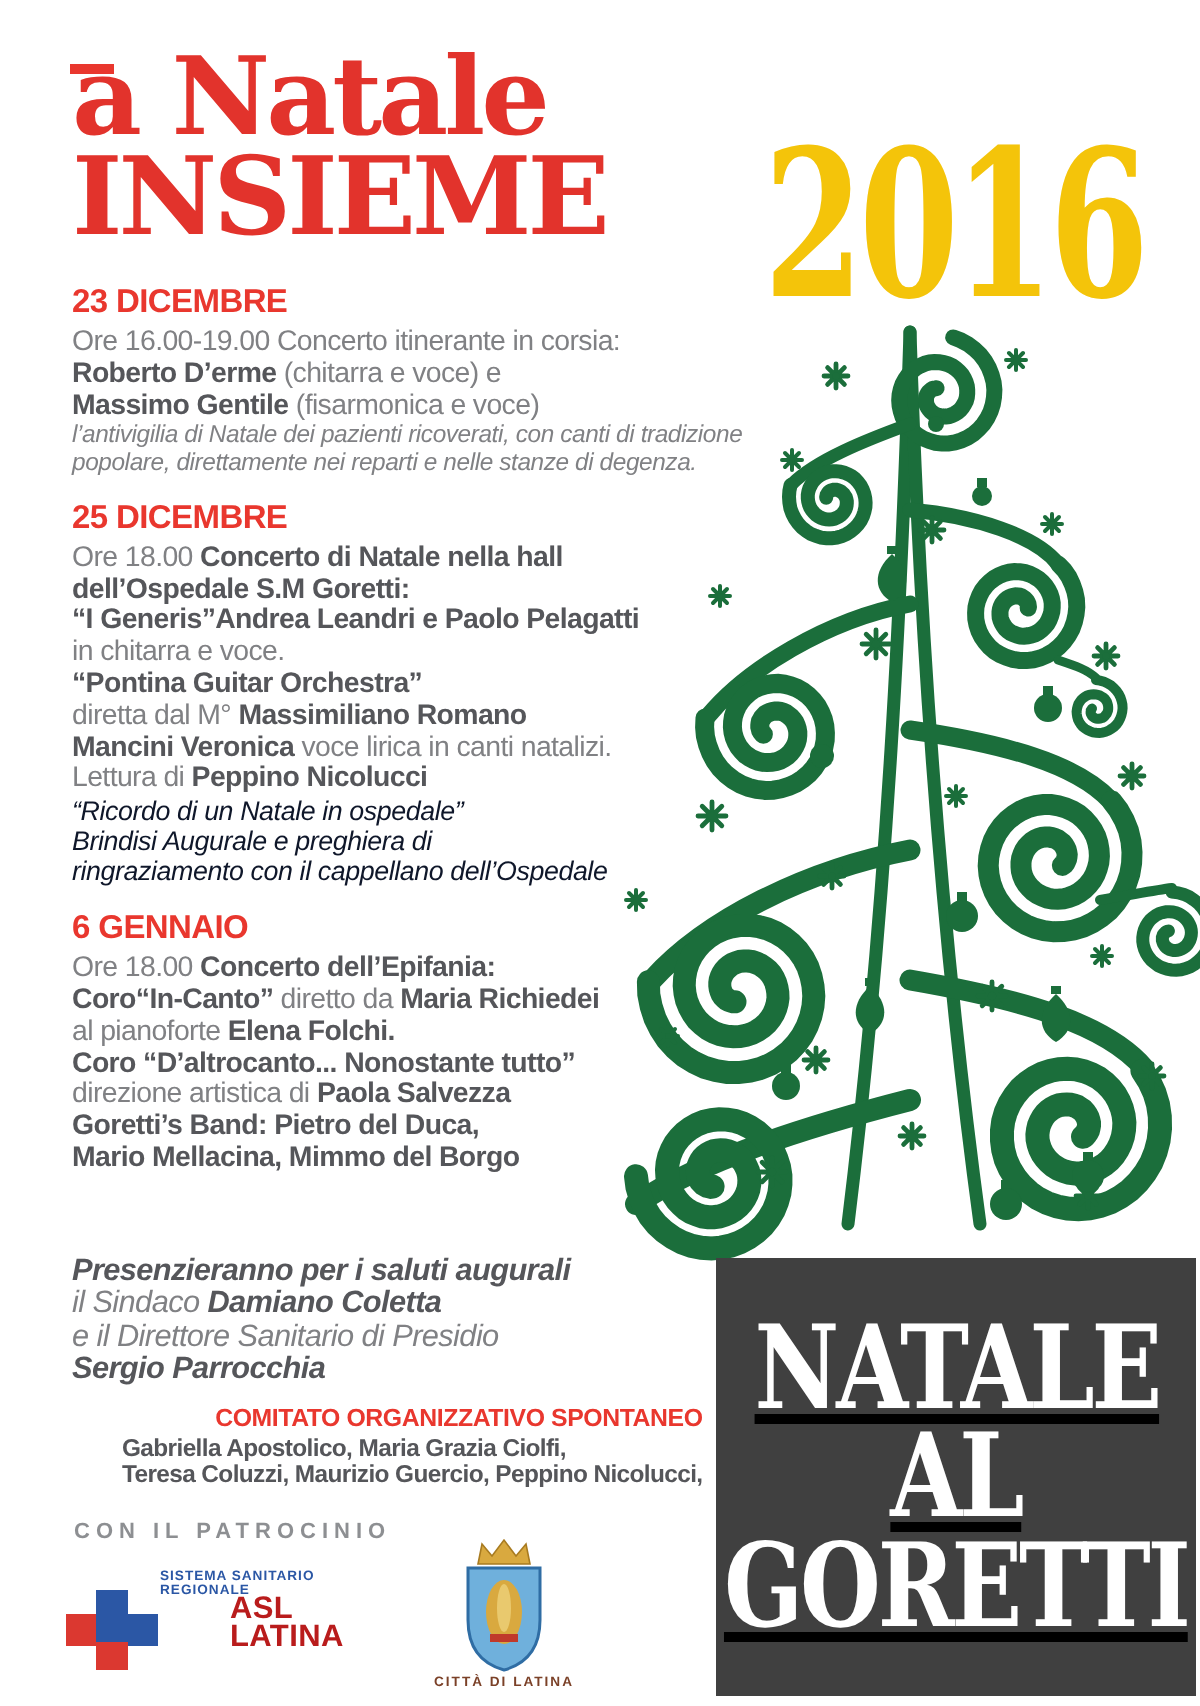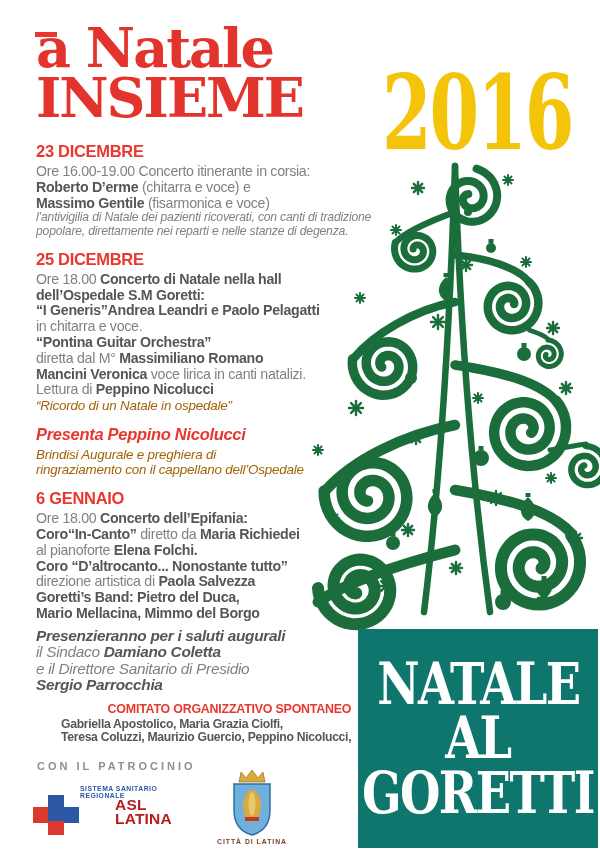--- a/index.html
+++ b/index.html
@@ -24,37 +24,37 @@
   .tree { position:absolute; left:298px; top:150px; width:302px; height:482px; z-index:1; }
 
   
   .col { position:absolute; left:36px; top:142px; width:346px; z-index:3; }
   .h   { color:#E9372E; font-weight:bold; font-size:16.5px; letter-spacing:-0.3px; margin:12px 0 3px; }
   .sec:first-child .h { margin-top:0; }
   .hi  { color:#E9372E; font-weight:bold; font-style:italic; font-size:16.5px; letter-spacing:-0.3px; margin:12px 0 3px; }
   .ln  { font-size:14.2px; line-height:15.8px; color:#808184; letter-spacing:-0.3px; white-space:nowrap; }
   .b   { color:#55565A; font-weight:bold; }
   .it  { font-size:12.2px; line-height:13.2px; color:#808184; font-style:italic; letter-spacing:-0.2px; }
-  .it2 { font-size:13.4px; line-height:15px; color:#a16207; font-style:italic; letter-spacing:-0.2px; }
+  .it2 { font-size:13.4px; line-height:15px; color:#0f172a; font-style:italic; letter-spacing:-0.2px; }
 
   .saluti { position:absolute; left:36px; top:628px; z-index:3; }
   .saluti .ln { font-size:15.4px; line-height:16.4px; font-style:italic; }
   .bi  { color:#55565A; font-weight:bold; font-style:italic; }
 
   .comitato { position:absolute; left:36px; top:702px; z-index:3; }
   .comitato .h { font-size:12.4px; margin:0 0 2px; letter-spacing:-0.2px;text-align:right; }
   .comitato .ln { font-size:12.2px; line-height:13.4px; font-weight:bold; color:#55565A;margin-left:25px; }
 
   .patrocinio { position:absolute; left:37px; top:760px; color:#8D8F92; font-size:11px;
                 font-weight:bold; letter-spacing:3px; z-index:3; }
 
   
-  .redbox { position:absolute; left:358px; top:629px; width:240px; height:219px; background:#0f766e;
+  .redbox { position:absolute; left:358px; top:629px; width:240px; height:219px; background:#404040;
             display:flex; flex-direction:column; justify-content:center; align-items:center;
-            z-index:2; }
+            z-index:2;text-decoration:underline; }
   .redbox .bl { font-family:"DejaVu Serif", serif; font-weight:bold; color:#ffffff;
                 font-size:58px; line-height:0.94; transform:scaleX(0.80); letter-spacing:-2px; }
 
   
   .asl { position:absolute; left:33px; top:783px; width:170px; height:62px; z-index:3; }
   .asl-cross { position:absolute; left:0; top:12px; }
   .asl-tagline { position:absolute; left:47px; top:2px; color:#2B57A5; font-size:6.8px;
                  letter-spacing:0.5px; font-weight:bold; }
   .asl-name { position:absolute; left:82px; top:15px; color:#b91c1c; font-weight:bold;
               font-size:15.5px; line-height:14px; letter-spacing:0.2px; }
@@ -184,21 +184,20 @@
       <div class="ln"><span class="b">“I Generis”Andrea Leandri e Paolo Pelagatti</span></div>
       <div class="ln"><span>in chitarra e voce.</span></div>
       <div class="ln"><span class="b">“Pontina Guitar Orchestra”</span></div>
       <div class="ln"><span>diretta dal M° </span><span class="b">Massimiliano Romano</span></div>
       <div class="ln"><span class="b">Mancini Veronica</span><span> voce lirica in canti natalizi.</span></div>
       <div class="ln"><span>Lettura di </span><span class="b">Peppino Nicolucci</span></div>
       <div class="it2">“Ricordo di un Natale in ospedale”</div>
     </div>
 
     <div class="sec">
-      <div class="hi">Presenta Peppino Nicolucci</div>
       <div class="it2">Brindisi Augurale e preghiera di</div>
       <div class="it2">ringraziamento con il cappellano dell’Ospedale</div>
     </div>
 
     <div class="sec">
       <div class="h">6 GENNAIO</div>
       <div class="ln"><span>Ore 18.00 </span><span class="b">Concerto dell’Epifania:</span></div>
       <div class="ln"><span class="b">Coro“In-Canto”</span><span> diretto da </span><span class="b">Maria Richiedei</span></div>
       <div class="ln"><span>al pianoforte </span><span class="b">Elena Folchi.</span></div>
       <div class="ln"><span class="b">Coro “D’altrocanto... Nonostante tutto”</span></div>

